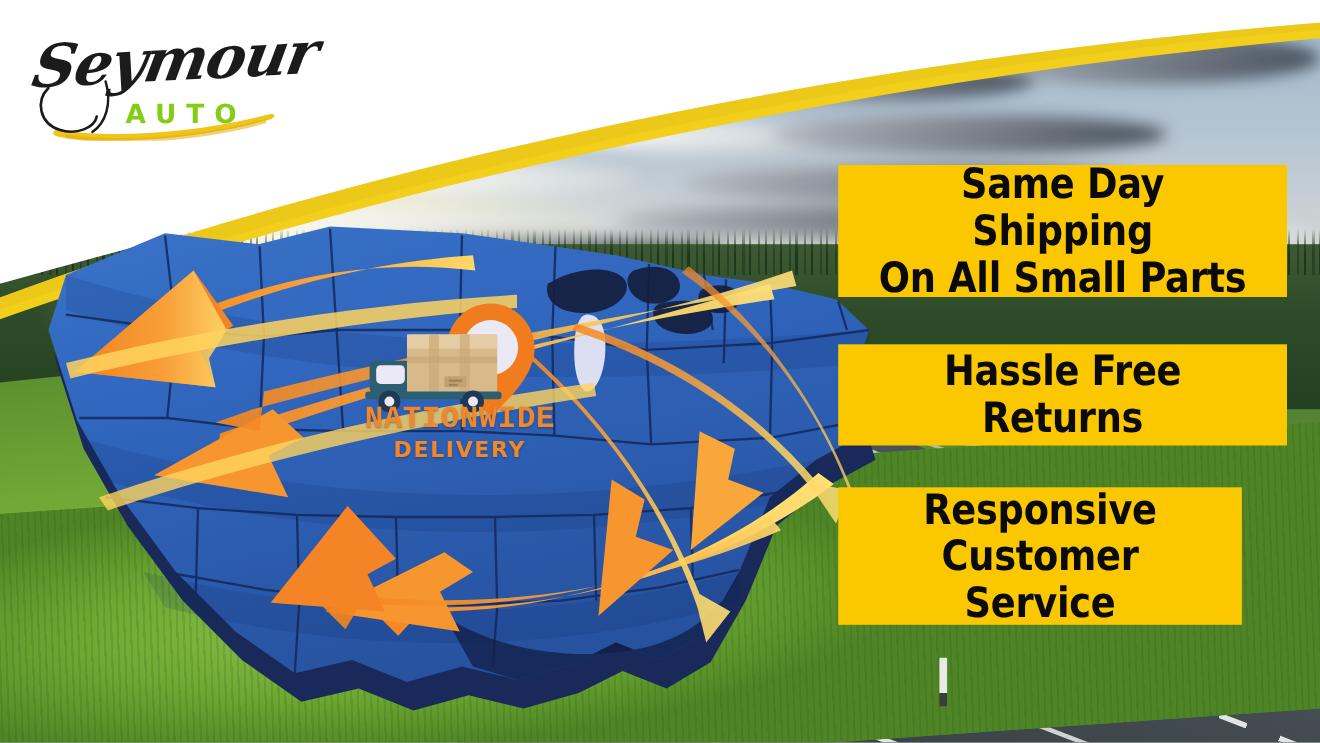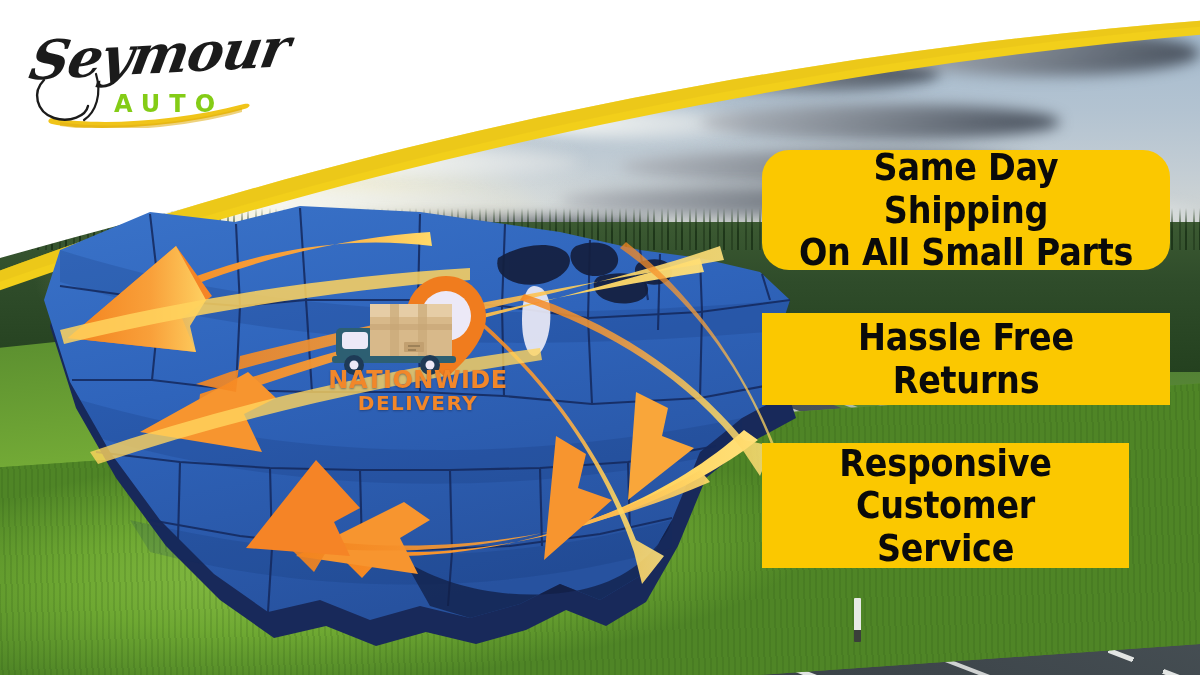--- a/index.html
+++ b/index.html
@@ -127,21 +127,21 @@
   .badge svg { position:absolute; left:0; top:0; }
   .badge-text {
     position:absolute; left:0; top:96px; width:200px;
     text-align:center; line-height:1.02;
     font-family:"DejaVu Sans", sans-serif;
     font-weight:bold;
     color:#f2872a;
     letter-spacing:.5px;
     text-shadow:0 1px 2px rgba(20,40,80,.45);
   }
-  .badge-text .l1 { display:block; font-size:24px; }
+  .badge-text .l1 { display:block; font-size:28px;font-family:Liberation Mono, monospace; }
   .badge-text .l2 { display:block; font-size:20px; letter-spacing:1.5px; margin-top:1px; }
 
   
   .logo { position:absolute; left:26px; top:18px; width:240px; height:110px; }
   .logo .word {
     position:absolute; left:6px; top:4px;
     font-family:"DejaVu Serif", serif;
     font-style:italic; font-weight:bold;
     font-size:54px; color:#1b1b1b;
     transform:skewX(-13deg) rotate(-3deg);
@@ -164,21 +164,21 @@
   }
   .panel .txt {
     font-family:"DejaVu Sans", sans-serif;
     font-weight:bold;
     color:#0a0a0a;
     line-height:1.12;
     letter-spacing:-.3px;
     transform:scaleX(.88);
     white-space:pre-line;
   }
-  #panel-1 { left:762px; top:150px;  width:408px; height:120px;border-radius:27px; }
+  #panel-1 { left:762px; top:150px;  width:408px; height:120px; }
   #panel-2 { left:762px; top:313px;  width:408px; height:92px;  }
   #panel-3 { left:762px; top:443px;  width:367px; height:125px; }
   #panel-1 .txt { font-size:38px; }
   #panel-2 .txt { font-size:38px; }
   #panel-3 .txt { font-size:38px; }
 </style>
 </head>
 <body>
 
 <div id="banner">

